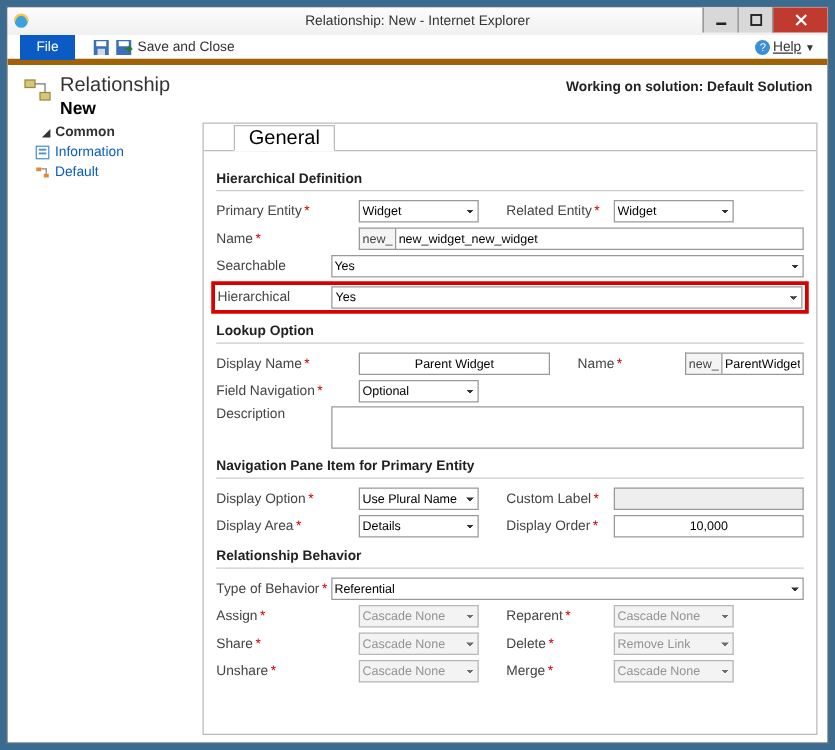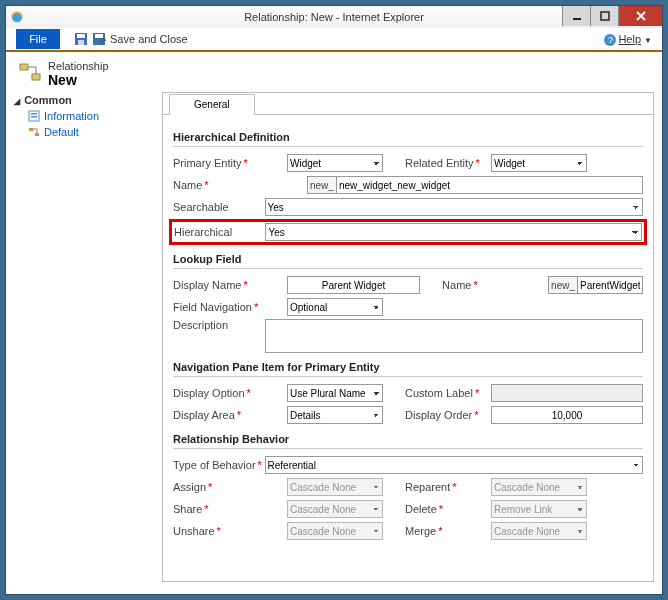--- a/index.html
+++ b/index.html
@@ -5,55 +5,55 @@
 * { box-sizing: border-box; margin: 0; padding: 0; font-family: "Segoe UI", Tahoma, sans-serif; }
 body { background: #3b6c8f; width: 668px; height: 600px; overflow: hidden; }
 .window { position: absolute; top: 5px; left: 5px; width: 658px; height: 590px; background: #fff; border: 1px solid #2b4b68; }
 .titlebar { height: 22px; background: linear-gradient(#fdfdfd,#f0f0f0); display: flex; align-items: center; position: relative; }
 .titlebar .ie-icon { width: 14px; height: 14px; margin: 0 4px; }
 .titlebar .title { position: absolute; left: 50%; transform: translateX(-50%); font-size: 11px; color: #333; }
 .titlebar .winbtns { position: absolute; right: 0; top: 0; display: flex; }
 .winbtn { width: 28px; height: 20px; display: flex; align-items: center; justify-content: center; border-left: 1px solid #888; font-size: 10px; background: #e6e6e6; cursor: pointer; }
 .winbtn.close { background: #c13a2f; color: #fff; width: 44px; }
 .winbtn.min, .winbtn.max { background: #d8d8d8; }
-.toolbar { height: 24px; background: #fff; border-bottom: 2px solid #a16207; display: flex; align-items: center; padding-left: 6px; }
+.toolbar { height: 24px; background: #fff; border-bottom: 5px solid #a16207; display: flex; align-items: center; padding-left: 6px; }
 .toolbar .sep { width: 10px; }
 .toolbar .ticon { width: 14px; height: 14px; margin-right: 4px; cursor: pointer; }
 .toolbar .savetxt { font-size: 11px; color: #333; cursor: pointer; }
 .toolbar .help { position: absolute; right: 10px; font-size: 11px; color: #333; cursor: pointer; }
 .toolbar .help .hicon { width: 12px; height: 12px; border-radius: 6px; background: #3b8ed8; color: #fff; font-size: 9px; display: inline-flex; align-items: center; justify-content: center; margin-right: 2px; }
 .filebtn { width: 44px; height: 20px; background: #0a5bc4; color: #fff; font-size: 11px; display: inline-flex; align-items: center; justify-content: center; margin: 2px 4px; cursor: pointer; }
 .header-row { display: flex; padding: 8px 12px 4px 12px; }
 .header-left { width: 140px; display: flex; }
 .rel-icon { width: 24px; height: 24px; margin-right: 6px; }
-.header-left .heading { font-size: 11px; color: #333; }
+.header-left .heading { font-size: 16px; color: #333; }
 .header-left .new { font-size: 14px; font-weight: bold; }
 .header-right { flex: 1; text-align: right; font-size: 11px; font-weight: bold; color: #222; padding-top: 4px; }
 .body { display: flex; padding: 0 8px 8px 8px; height: 498px; }
 .sidebar { width: 148px; padding-right: 4px; }
-.sidebar .sec { font-size: 11px; font-weight: bold; color: #333; padding: 2px 0; cursor: pointer; }
+.sidebar .sec { font-size: 11px; font-weight: bold; color: #333; padding: 2px 0; cursor: pointer; margin-left: 20px; }
 .sidebar .tri { font-size: 8px; margin-right: 4px; color: #333; }
 .sidebar .item { font-size: 11px; color: #0a5bc4; padding: 2px 0 2px 14px; cursor: pointer; display: flex; }
 .sidebar .item .sicon { width: 12px; height: 12px; margin-right: 4px; }
 .content { flex: 1; border: 1px solid #bbb; background: #fff; display: flex; flex-direction: column; }
 .tabs { height: 22px; border-bottom: 1px solid #bbb; display: flex; align-items: flex-end; }
-.tab { height: 21px; padding: 0 24px; font-size: 10px; border: 1px solid #bbb; border-bottom: 1px solid #fff; background: #fff; margin-left: 6px; margin-bottom: -1px; cursor: pointer; display: flex; align-items: center; }
+.tab { height: 21px; padding: 0 11px; font-size: 16px; border: 1px solid #bbb; border-bottom: 1px solid #fff; background: #fff; margin-left: 24px; margin-bottom: -1px; cursor: pointer; display: flex; align-items: center; }
 .pane { flex: 1; overflow-y: auto; padding: 8px 10px; }
 .sec-title { font-size: 11px; font-weight: bold; color: #222; border-bottom: 1px solid #ccc; padding-bottom: 3px; margin: 8px 0 6px 0; }
 .row { display: flex; align-items: center; min-height: 20px; margin-bottom: 2px; }
 .lbl { width: 114px; font-size: 11px; color: #444; }
 .lbl2 { width: 86px; font-size: 11px; color: #444; }
 .req { color: #c00; margin-left: 2px; }
 .sel, .inp { height: 18px; font-size: 10px; border: 1px solid #999; background: #fff; padding: 0 2px; }
 .sel { width: 96px; appearance: none; background-image: linear-gradient(45deg,transparent 50%,#333 50%),linear-gradient(135deg,#333 50%,transparent 50%); background-position: right 6px top 7px, right 3px top 7px; background-size: 3px 3px; background-repeat: no-repeat; }
 .sel.wide { width: 100%; }
 .sel.dis { background-color: #eee; color: #666; }
 .inp { flex: 1; }
 .full-row { display: flex; align-items: center; margin-bottom: 2px; min-height: 20px; }
-.prefix { font-size: 10px; color: #444; border: 1px solid #999; border-right: none; height: 18px; padding: 0 2px; display: flex; align-items: center; background: #f4f4f4; margin-left: 20px; }
+.prefix { font-size: 10px; color: #444; border: 1px solid #999; border-right: none; height: 18px; padding: 0 2px; display: flex; align-items: center; background: #f4f4f4; }
 .hl-row { border: 3px solid #d90000; padding: 1px 2px; margin: 2px -4px; }
 .ta { width: 100%; height: 34px; border: 1px solid #999; font-size: 11px; resize: none; }
 .col2 { width: 96px; text-align: center; }
 .gap { width: 22px; }
 .pane::-webkit-scrollbar{width:16px}.pane::-webkit-scrollbar-track{background:#eee}.pane::-webkit-scrollbar-thumb{background:#c4c4c4;border:1px solid #999}
 </style>
 </head>
 <body>
 
 <div class="window">
@@ -106,20 +106,21 @@
       <svg class="rel-icon" viewBox="0 0 24 24">
           <rect x="2" y="4" width="8" height="6" fill="#d6c87a" stroke="#9a8a3a"></rect>
           <rect x="14" y="14" width="8" height="6" fill="#d6c87a" stroke="#9a8a3a"></rect>
           <path d="M10 7 L18 7 L18 14" stroke="#777" fill="none"></path>
         </svg>
       <div>
         <div class="heading">Relationship</div>
         <div class="new">New</div>
       </div>
     </div>
+    <div class="header-right">Working on solution: Default Solution</div>
   </div>
 
   <div class="body">
     <div class="sidebar">
       <div class="sec"><span class="tri">◢</span><span>Common</span></div>
       <div class="item">
         <svg class="sicon" viewBox="0 0 12 12">
             <rect x="1" y="1" width="10" height="10" fill="#fff" stroke="#4a90d9"></rect>
             <rect x="3" y="3" width="6" height="1.5" fill="#4a90d9"></rect>
             <rect x="3" y="6" width="6" height="1.5" fill="#4a90d9"></rect>
@@ -157,21 +158,21 @@
         </div>
         <div class="full-row">
           <div class="lbl">Searchable</div>
           <select class="sel wide"><option>Yes</option></select>
         </div>
         <div class="full-row hl-row">
           <div class="lbl">Hierarchical</div>
           <select class="sel wide"><option>Yes</option></select>
         </div>
 
-        <div class="sec-title">Lookup Field</div>
+        <div class="sec-title">Lookup Option</div>
         <div class="row">
           <div class="lbl"><span>Display Name</span><span class="req">*</span></div>
           <input class="inp col2" value="Parent Widget" style="">
           <div class="gap"></div>
           <div class="lbl2"><span>Name</span><span class="req">*</span></div>
           <span class="prefix">new_</span>
           <input class="inp" style="width: 66px; flex: 0 0 auto;" value="ParentWidgetId">
         </div>
         <div class="row">
           <div class="lbl"><span>Field Navigation</span><span class="req">*</span></div>

